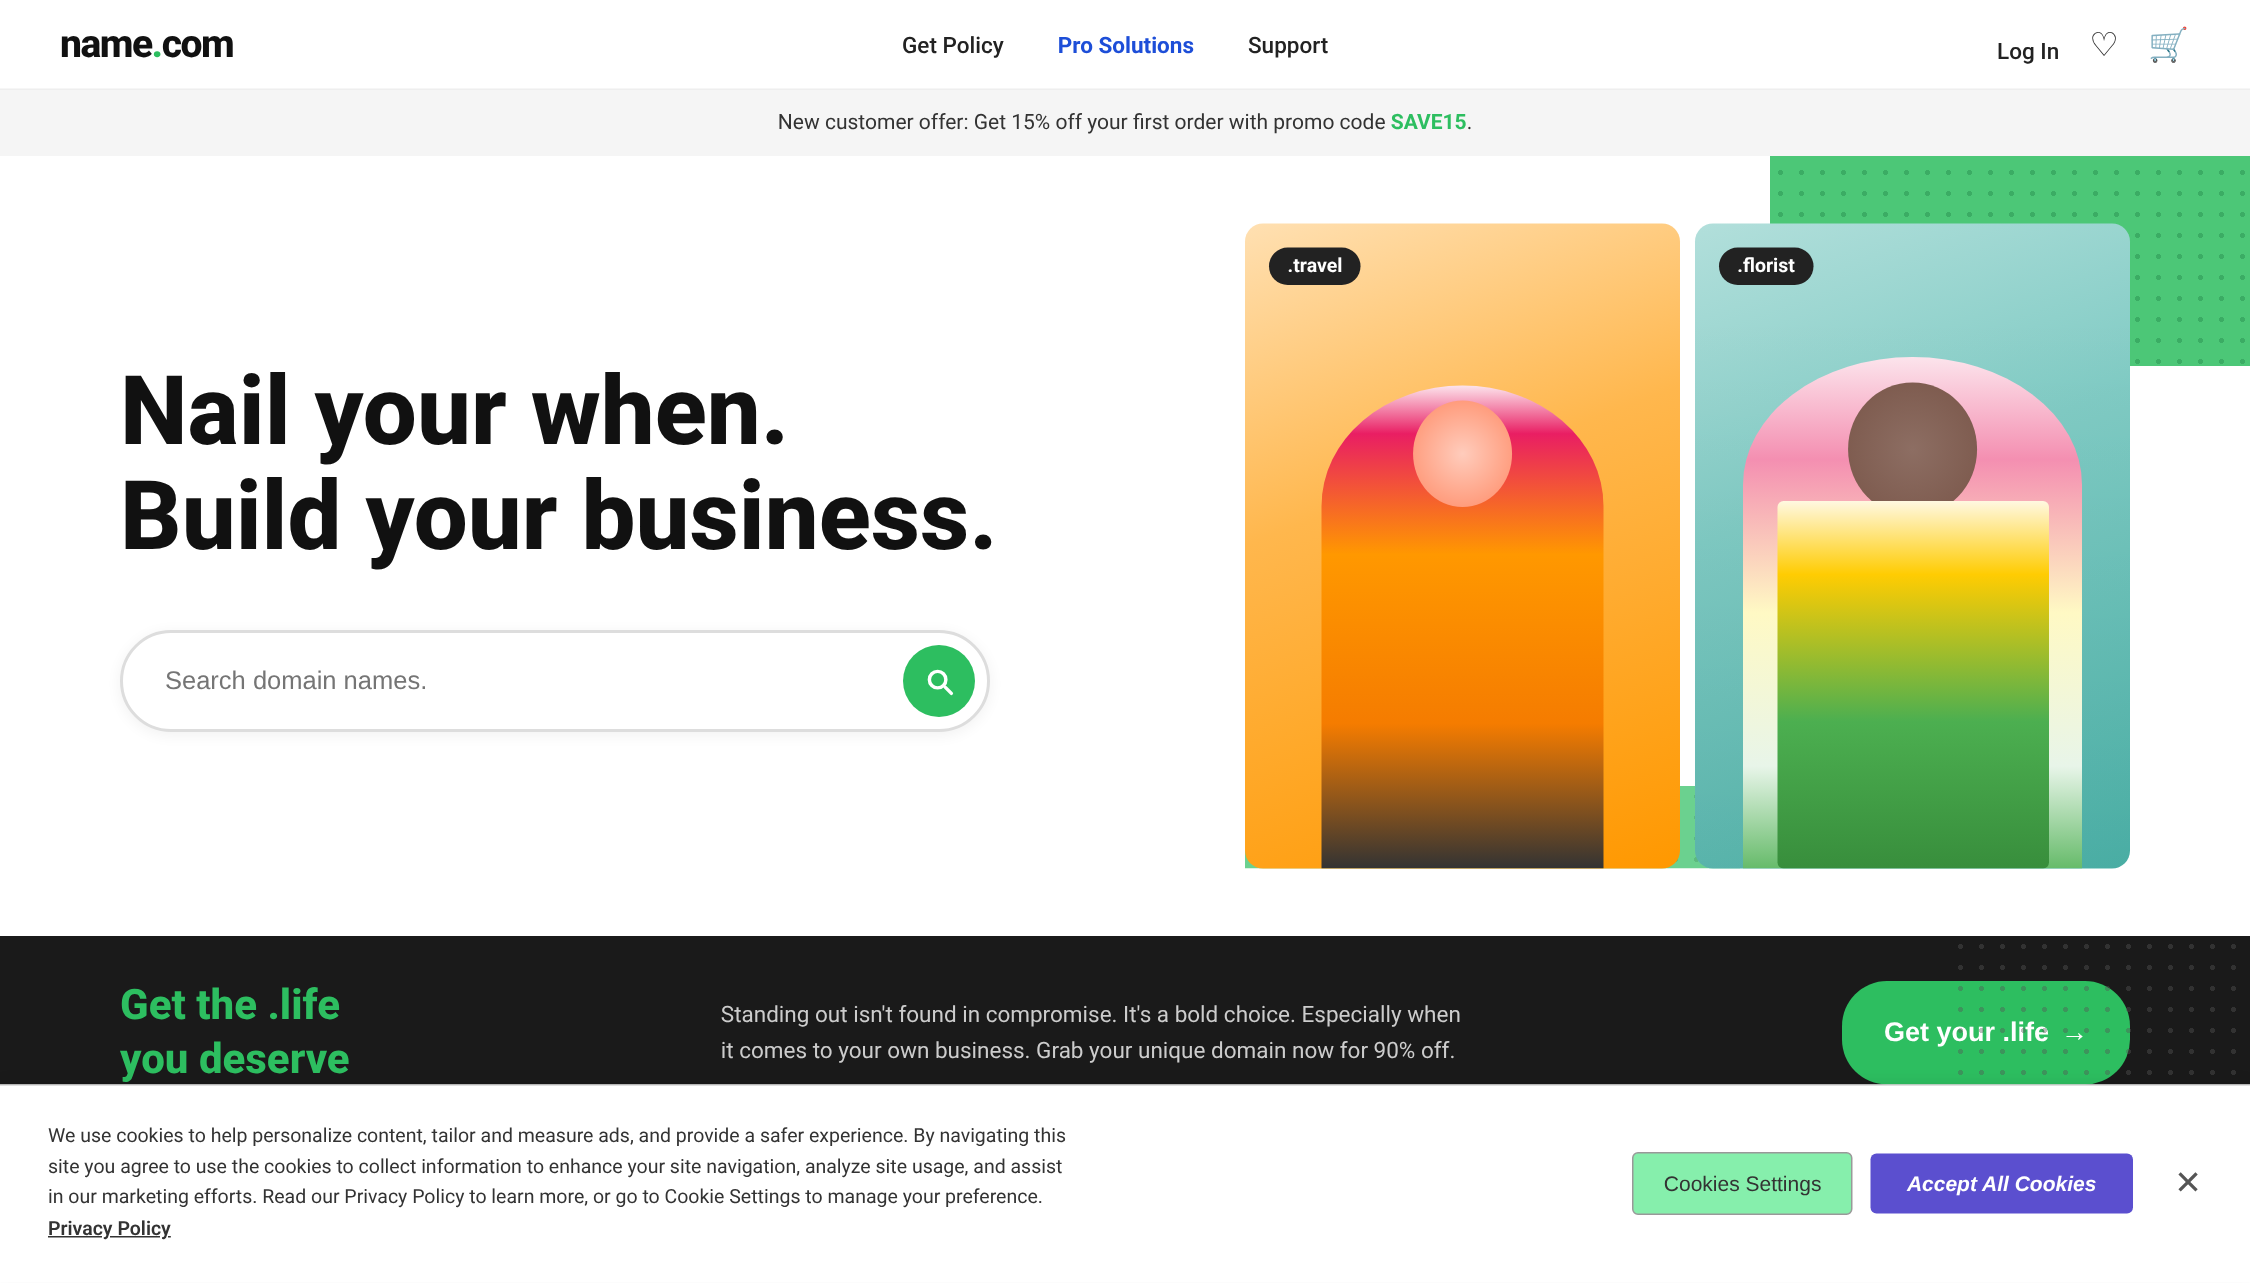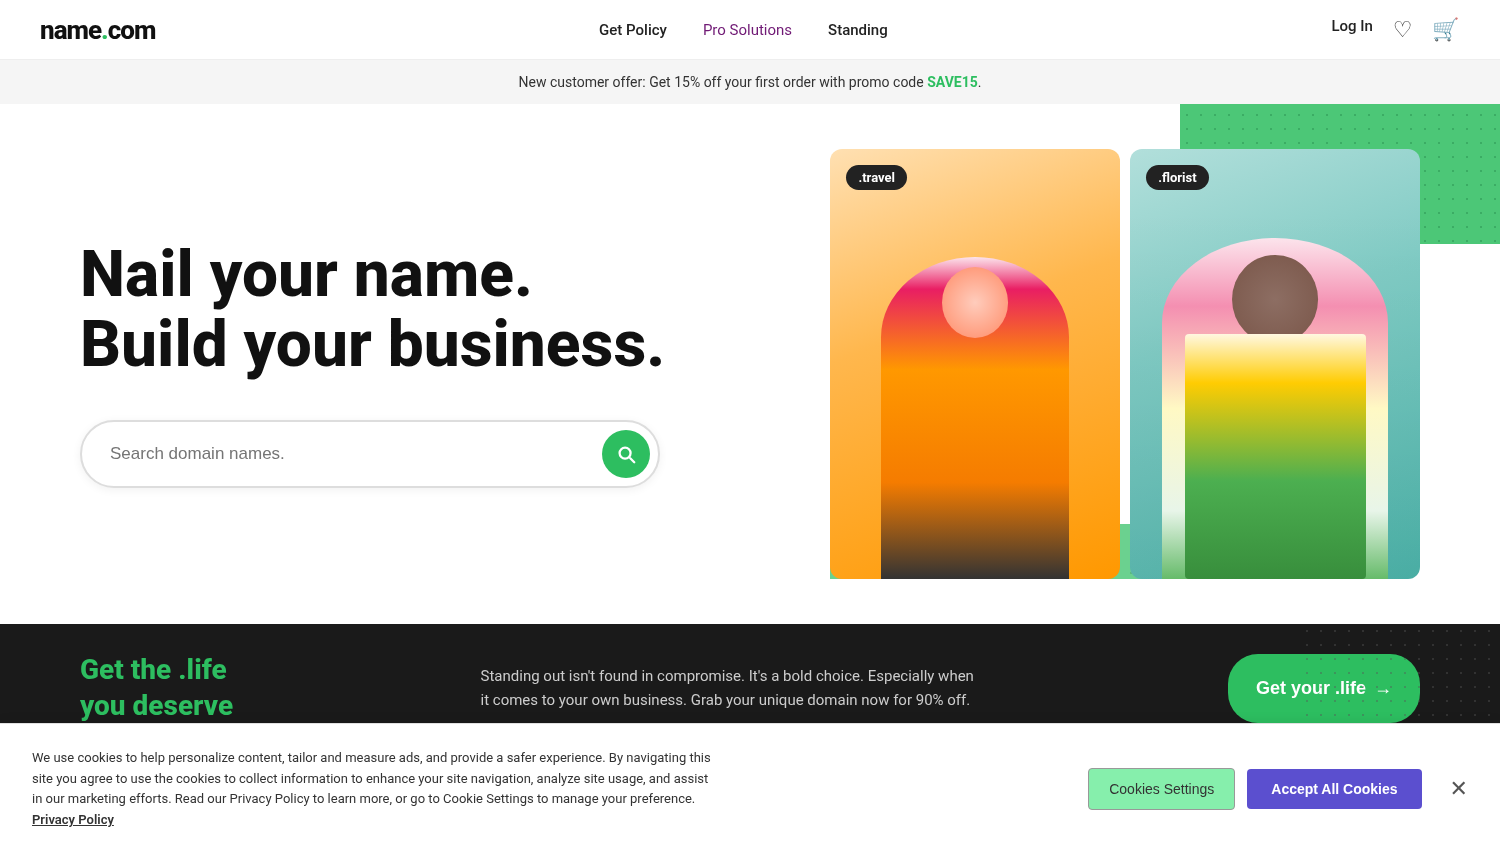--- a/index.html
+++ b/index.html
@@ -116,59 +116,59 @@
     }
     .cookie-text { font-size: 13px; color: #333; max-width: 680px; line-height: 1.6; }
     .cookie-text a { color: #333; font-weight: 600; }
     .cookie-actions { display: flex; align-items: center; gap: 12px; }
     .btn-cookies-settings {
       background: #86efac; border: 1px solid #999; color: #333;
       padding: 12px 20px; border-radius: 4px; font-size: 14px; cursor: pointer; font-weight: 500;
     }
     .btn-accept-all {
       background: #5b4fcf; color: #fff; border: none;
-      padding: 12px 24px; border-radius: 4px; font-size: 14px; cursor: pointer; font-weight: 600;
+      padding: 12px 24px; border-radius: 4px; font-size: 14px; cursor: pointer; font-weight: 600; font-style: italic;
     }
     .cookie-close {
       background: none; border: none; font-size: 22px; cursor: pointer; color: #555;
       margin-left: 16px; line-height: 1;
     }
   </style>
 </head>
 <body>
 
 <nav>
   <div style="cursor:pointer;">
     <span style="font-size:26px;font-weight:800;color:#111;letter-spacing:-1px;">
       <span>name</span><span style="color:#2dbe60;">.</span><span>com</span>
     </span>
   </div>
   <div style="display:flex;gap:36px;align-items:center;">
     <a href="#" style="text-decoration:none;color:#222;font-size:15px;font-weight:500;">Get Policy</a>
-    <a href="#" style="text-decoration:none;color:#701a75;font-size:15px;font-weight:400;">Pro Solutions</a>
-    <a href="#" style="text-decoration:none;color:#222;font-size:15px;font-weight:500;">Standing</a>
-  </div>
-  <div style="display:flex;align-items:flex-start;gap:20px;">
+    <a href="#" style="text-decoration:none;color:#1d4ed8;font-size:15px;font-weight:700;">Pro Solutions</a>
+    <a href="#" style="text-decoration:none;color:#222;font-size:15px;font-weight:500;">Support</a>
+  </div>
+  <div style="display:flex;align-items:flex-end;gap:20px;">
     <a href="#" style="font-size:15px;color:#222;font-weight:500;text-decoration:none;">Log In</a>
     <span style="font-size:22px;color:#333;cursor:pointer;">♡</span>
     <span style="font-size:22px;color:#333;cursor:pointer;">🛒</span>
   </div>
 </nav>
 
 <div class="promo-banner">
   <span>New customer offer: Get 15% off your first order with promo code </span><a href="#">SAVE15</a><span>.</span>
 </div>
 
 <div class="hero">
 
   <div class="hero-top-green"></div>
 
   <div class="hero-left">
     <h1 class="hero-title">
-      <span>Nail your name.</span><br>
+      <span>Nail your when.</span><br>
       <span>Build your business.</span>
     </h1>
     <div class="search-bar">
       <input type="text" style="font-size: 17px; color: rgb(119, 119, 119);" placeholder="Search domain names.">
       <button class="search-btn">
         <svg viewBox="0 0 24 24">
           <path d="M21 21l-4.35-4.35M17 11A6 6 0 1 1 5 11a6 6 0 0 1 12 0z" stroke="#fff" stroke-width="2.5" fill="none" stroke-linecap="round"></path>
         </svg>
       </button>
     </div>

